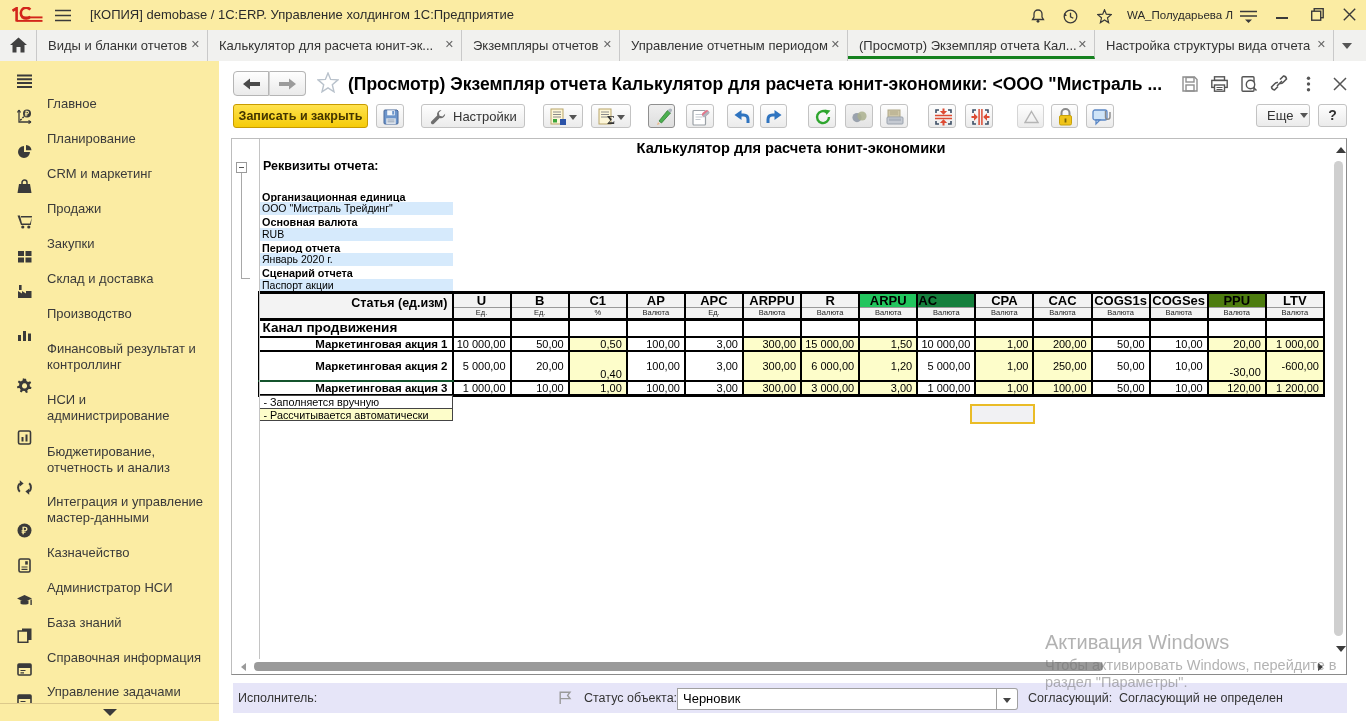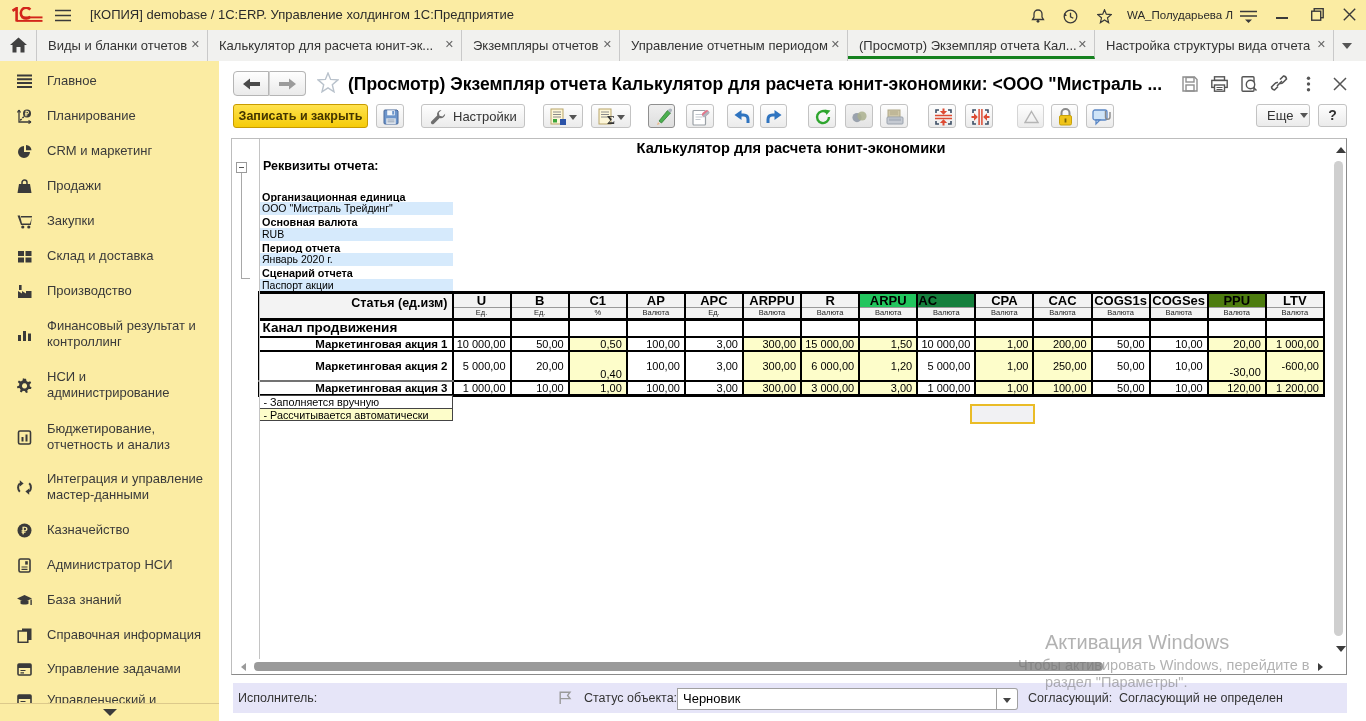--- a/index.html
+++ b/index.html
@@ -7,21 +7,21 @@
 #titlebar { position:absolute; left:0; top:0; width:1366px; height:30px; background:#fbeca3; }
 #apptitle { position:absolute; left:90px; top:7px; font-size:13px; color:#2b2b2b; }
 #username { position:absolute; left:1127px; top:9px; font-size:11.5px; color:#2b2b2b; }
 #tabbar { position:absolute; left:0; top:30px; width:1366px; height:31px; background:#f1f1ef; }
 .tab { position:absolute; top:0; height:31px; border-right:1px solid #c9c9c9; font-size:13px; color:#333; white-space:nowrap; overflow:hidden; }
 .tab span.t { position:absolute; top:8px; }
 .tab.active { height:29px; border-bottom:3px solid #15821f; }
 #sidebar { position:absolute; left:0; top:61px; width:219px; height:660px; background:#fbeca3; overflow:hidden; }
 .sbitem { position:absolute; left:0; width:219px; color:#3a3a3a; font-size:13px; }
 .sbitem svg { position:absolute; left:17px; width:15px; height:15px; }
-.sbitem .tx { position:absolute; left:47px; width:168px; line-height:16px; }
+.sbitem .tx { position:absolute; left:47px; width:168px; line-height:16px;margin-top:23px; }
 #content { position:absolute; left:219px; top:61px; width:1147px; height:660px; background:#fff; }
 .tlabel { font-size:13px; color:#333; }
 #panel { position:absolute; left:231px; top:138px; width:1116px; height:537px; border:1px solid #bdbdbd; border-right-color:#8a8a8a; border-bottom-color:#8a8a8a; background:#fff; }
 .cell { position:absolute; font-size:11.5px; color:#000; white-space:nowrap; overflow:hidden; line-height:13px; }
 .bold { font-weight:bold; }
 #statusbar { position:absolute; left:233px; top:683px; width:1114px; height:30px; background:#e6e5f8; font-size:13px; color:#333; }
 .wm { position:absolute; color:rgba(115,115,115,0.55); z-index:60;margin-left:36px; }
 </style></head>
 <body>
 <div id="titlebar"></div>
@@ -548,21 +548,21 @@
         <td style="border:2px solid #000;border-top:none;border-bottom:2px solid #000;background:#fdfdca;font-size:11px;text-align:right;padding:0 4px 0 0">1,50</td>
         <td style="border:2px solid #000;border-top:none;border-bottom:2px solid #000;background:#fff;font-size:11px;text-align:right;padding:0 4px 0 0">10 000,00</td>
         <td style="border:2px solid #000;border-top:none;border-bottom:2px solid #000;background:#fdfdca;font-size:11px;text-align:right;padding:0 4px 0 0">1,00</td>
         <td style="border:2px solid #000;border-top:none;border-bottom:2px solid #000;background:#fdfdca;font-size:11px;text-align:right;padding:0 4px 0 0">200,00</td>
         <td style="border:2px solid #000;border-top:none;border-bottom:2px solid #000;background:#fff;font-size:11px;text-align:right;padding:0 4px 0 0">50,00</td>
         <td style="border:2px solid #000;border-top:none;border-bottom:2px solid #000;background:#fff;font-size:11px;text-align:right;padding:0 4px 0 0">10,00</td>
         <td style="border:2px solid #000;border-top:none;border-bottom:2px solid #000;background:#fdfdca;font-size:11px;text-align:right;padding:0 4px 0 0">20,00</td>
         <td style="border:2px solid #000;border-top:none;border-bottom:2px solid #000;background:#fdfdca;font-size:11px;text-align:right;padding:0 4px 0 0">1 000,00</td>
       </tr>
       <tr style="height:14.4px">
-        <td style="border:2px solid #000;border-top:none;border-bottom:2px solid #737373;font-size:11.5px;font-weight:bold;text-align:right;padding:0 4px 0 0">Маркетинговая акция 2</td>
+        <td style="border:2px solid #000;border-top:none;border-bottom:2px solid #14532d;font-size:11.5px;font-weight:bold;text-align:right;padding:0 4px 0 0">Маркетинговая акция 2</td>
         <td style="border:2px solid #000;border-top:none;border-bottom:2px solid #000;background:#fff;font-size:11px;text-align:right;padding:0 4px 0 0">5 000,00</td>
         <td style="border:2px solid #000;border-top:none;border-bottom:2px solid #000;background:#fff;font-size:11px;text-align:right;padding:0 4px 0 0">20,00</td>
         <td style="border:2px solid #000;border-top:none;border-bottom:2px solid #000;background:#fdfdca;font-size:11px;text-align:right;padding:16px 4px 0 0">0,40</td>
         <td style="border:2px solid #000;border-top:none;border-bottom:2px solid #000;background:#fff;font-size:11px;text-align:right;padding:0 4px 0 0">100,00</td>
         <td style="border:2px solid #000;border-top:none;border-bottom:2px solid #000;background:#fff;font-size:11px;text-align:right;padding:0 4px 0 0">3,00</td>
         <td style="border:2px solid #000;border-top:none;border-bottom:2px solid #000;background:#fdfdca;font-size:11px;text-align:right;padding:0 4px 0 0">300,00</td>
         <td style="border:2px solid #000;border-top:none;border-bottom:2px solid #000;background:#fdfdca;font-size:11px;text-align:right;padding:0 4px 0 0">6 000,00</td>
         <td style="border:2px solid #000;border-top:none;border-bottom:2px solid #000;background:#fdfdca;font-size:11px;text-align:right;padding:0 4px 0 0">1,20</td>
         <td style="border:2px solid #000;border-top:none;border-bottom:2px solid #000;background:#fff;font-size:11px;text-align:right;padding:0 4px 0 0">5 000,00</td>
         <td style="border:2px solid #000;border-top:none;border-bottom:2px solid #000;background:#fdfdca;font-size:11px;text-align:right;padding:0 4px 0 0">1,00</td>
@@ -607,14 +607,14 @@
 <svg class="abs" style="left:559px;top:691px" width="16" height="13" viewBox="0 0 16 13">
     <path d="M1.2 0.5 L1.2 13 M1.2 1.2 L11 1.2 L8.6 4.4 L11 7.6 L1.2 7.6" fill="none" stroke="#9a9a9a" stroke-width="1.4"></path>
   </svg>
 <div class="abs" style="left:584px;top:691px;font-size:12.5px;color:#333">Статус объекта:</div>
 <div class="abs" style="left:677px;top:688px;width:320px;height:22px;background:#fff;border:1px solid #a0a0a0;font-size:13px;color:#000;line-height:20px;padding-left:5px">Черновик</div>
 <div class="abs" style="left:997px;top:688px;width:21px;height:22px;background:#fff;border:1px solid #a0a0a0;border-left:none;border-radius:0 3px 3px 0">
     <div style="position:absolute;left:6px;top:9px;border-left:4px solid transparent;border-right:4px solid transparent;border-top:5px solid #444"></div>
   </div>
 <div class="abs" style="left:1028px;top:691px;font-size:12.5px;color:#333">Согласующий:&nbsp; Согласующий не определен</div>
 <div class="wm" style="left:1009px;top:631px;font-size:20px">Активация Windows</div>
-<div class="wm" style="left:982px;top:657px;font-size:14.5px">Чтобы активировать Windows, перейдите в</div>
+<div class="wm" style="left:1009px;top:657px;font-size:14.5px">Чтобы активировать Windows, перейдите в</div>
 <div class="wm" style="left:1009px;top:674px;font-size:14.5px;z-index:70">раздел "Параметры".</div>
 
 </body></html>

